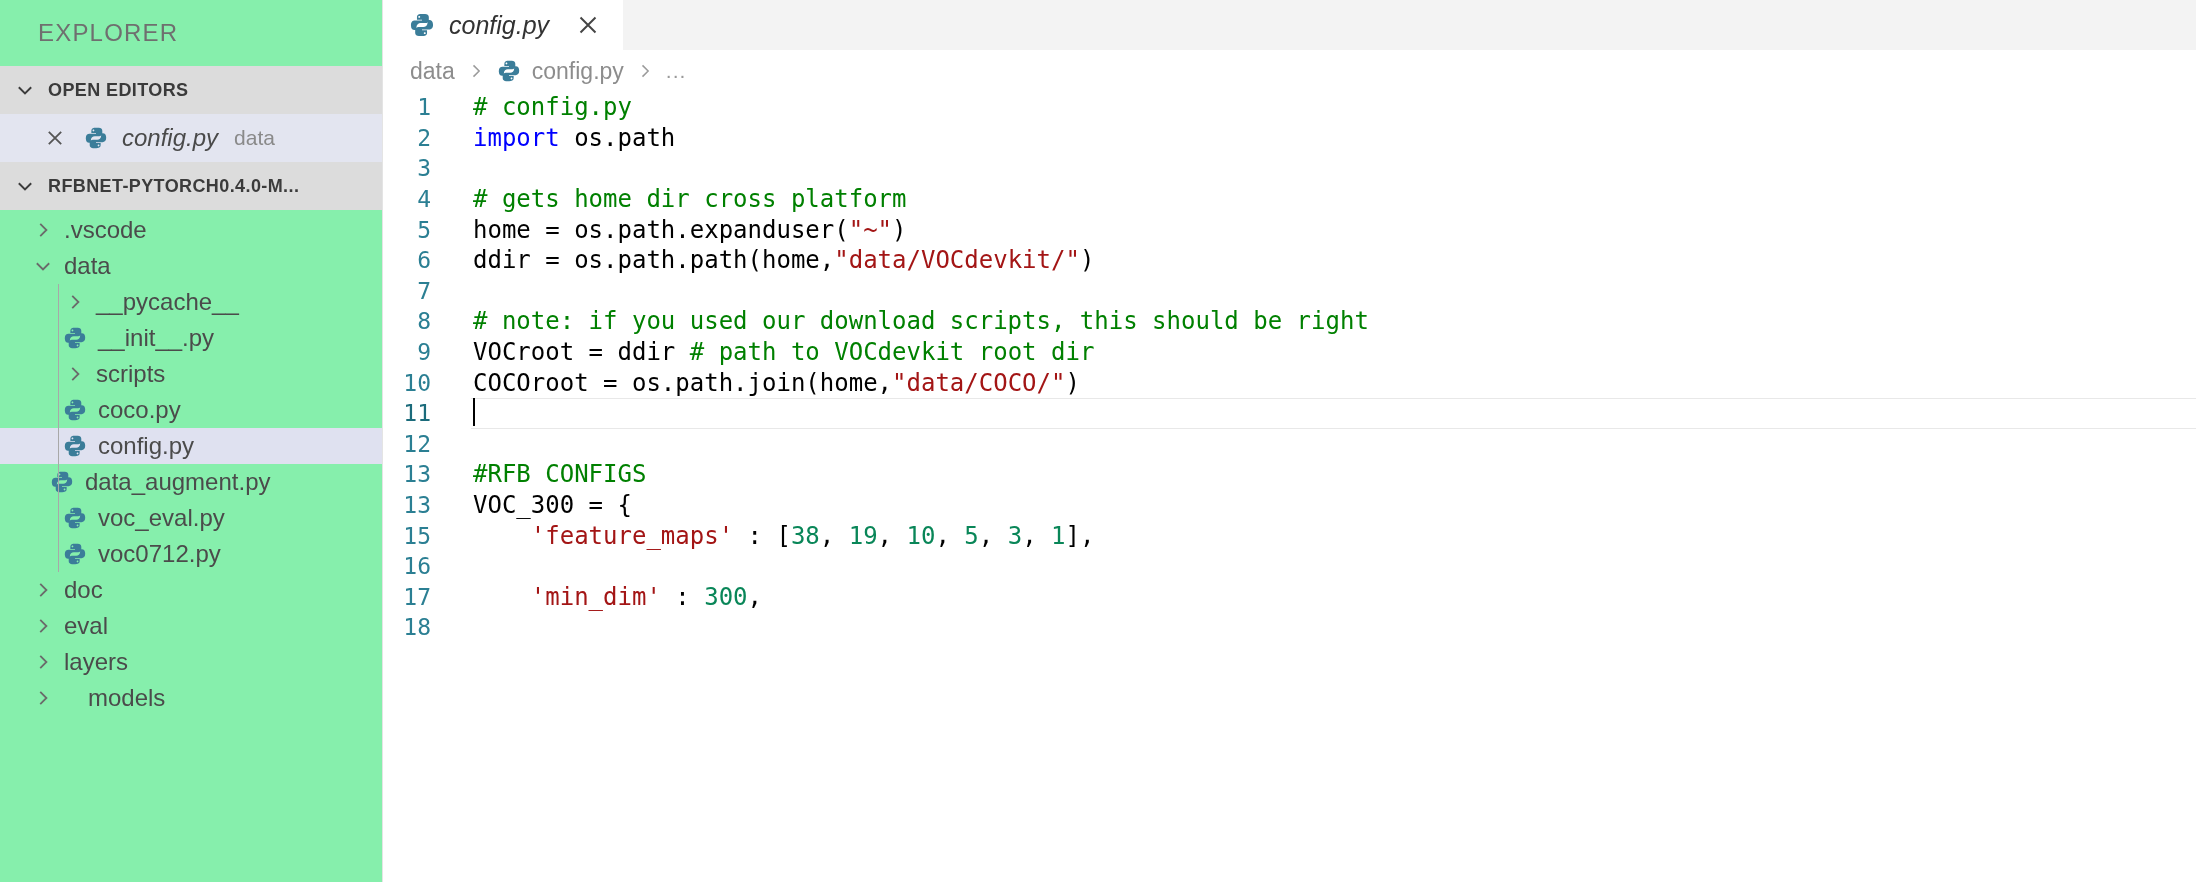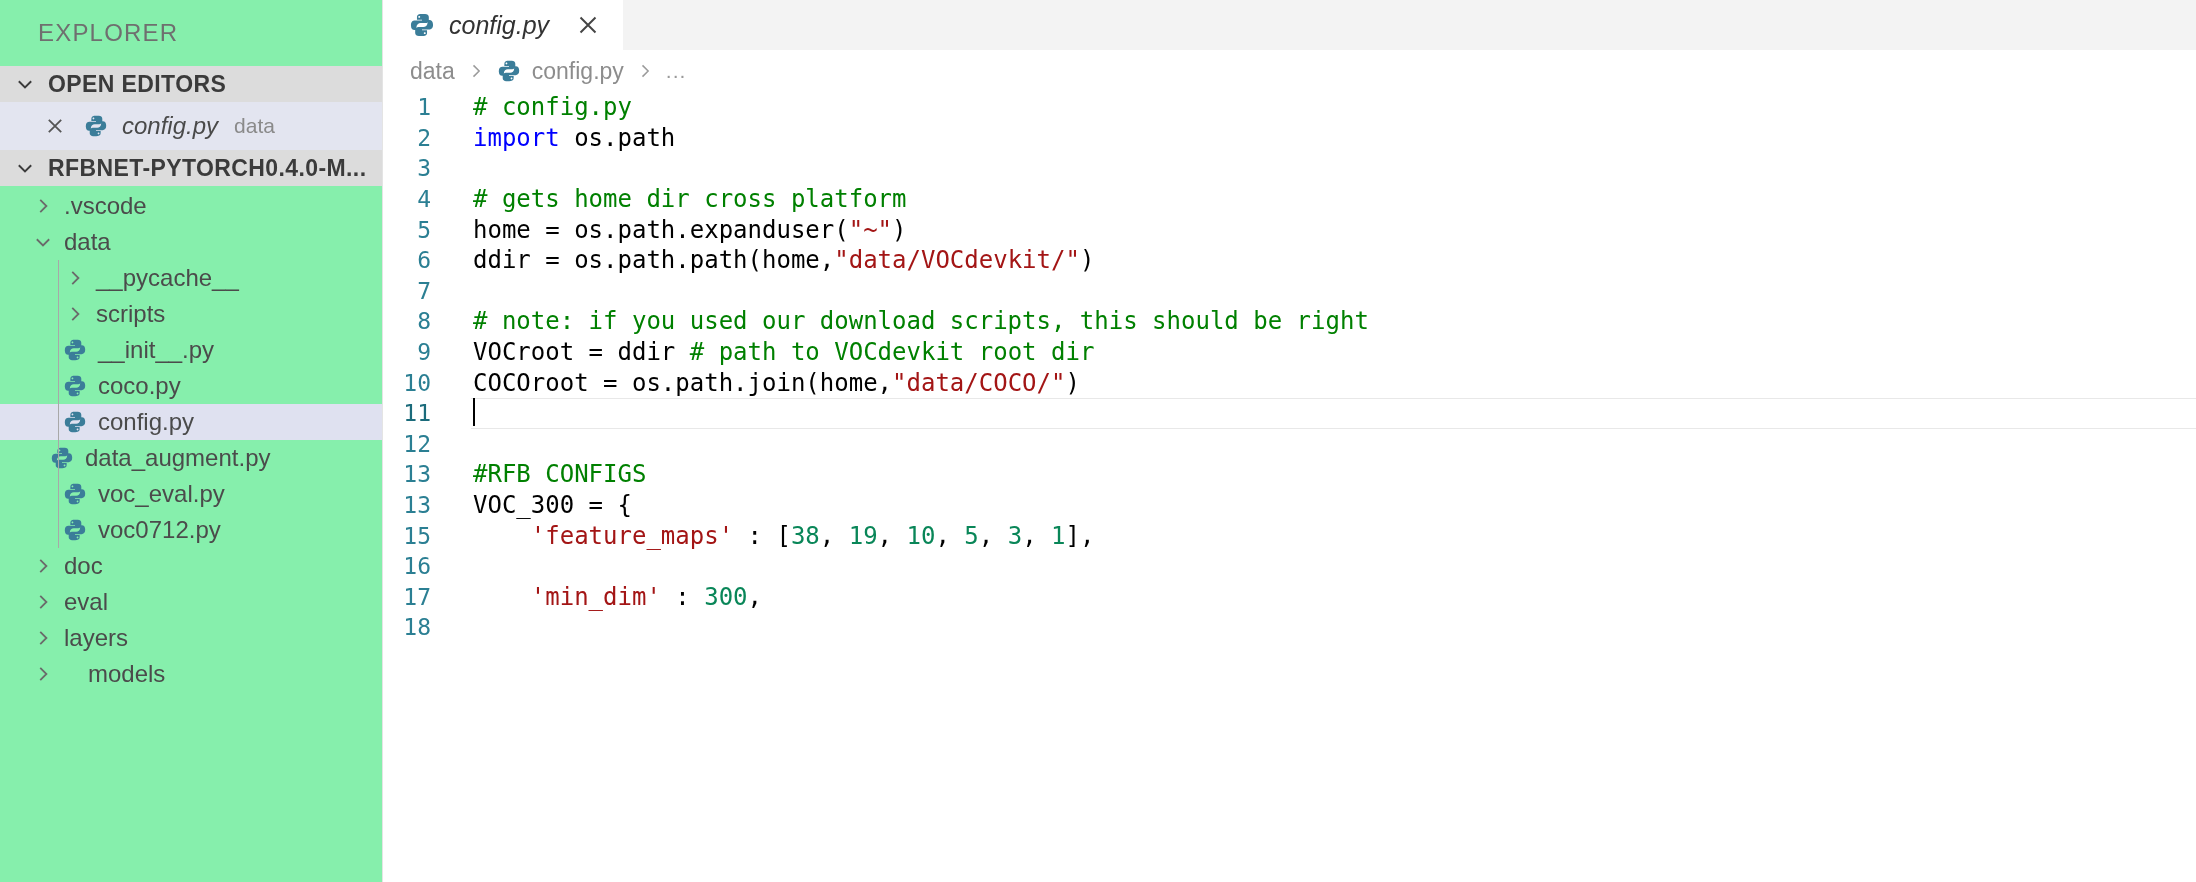--- a/index.html
+++ b/index.html
@@ -39,26 +39,26 @@
     line-height: 66px;
     padding-left: 38px;
     font-size: 24px;
     letter-spacing: 1.2px;
     color: #6f6f6f;
     font-weight: 400;
     white-space: nowrap;
   }
 
   .section-header {
-    height: 36px;
+    height: 48px;
     display: flex;
     align-items: center;
     background: #dcdcdc;
     color: #3b3b3b;
-    font-size: 23px;
+    font-size: 18px;
     font-weight: bold;
     letter-spacing: 0.4px;
     padding-left: 14px;
     white-space: nowrap;
     overflow: hidden;
   }
   .section-header .twisty { margin-right: 12px; display:flex; align-items:center; }
 
   .open-editor-row {
     height: 48px;
@@ -289,38 +289,38 @@
               <svg width="22" height="22" viewBox="0 0 16 16">
                 <path d="M6 3.5 L10.5 8 L6 12.5" fill="none" stroke="#6a6a6a" stroke-width="1.3"></path>
               </svg>
             </span>
             <span class="tree-label">__pycache__</span>
           </div>
         </div>
         <div class="tree-row">
           <div class="indent-guide" style="left: 58px;"></div>
           <div style="display: flex; align-items: center; padding-left: 62px;">
+            <span class="pyicon">
+              <svg width="24" height="24" viewBox="0 0 16 16">
+                <path d="M7.9 1.2c-1.6 0-3 .3-3 1.9v1.6h3.1v.5H3.6c-1.3 0-2.4.8-2.4 2.9s.9 3 2.2 3h1.2V9.3c0-1.4 1.2-2.5 2.6-2.5h2.9c1.2 0 2.1-.9 2.1-2.1V3.1c0-1.1-1-1.9-2.3-1.9H7.9zM6.3 2.4c.3 0 .6.3.6.6s-.3.6-.6.6-.6-.3-.6-.6.3-.6.6-.6z" fill="#3b7d99"></path>
+                <path d="M8.1 14.8c1.6 0 3-.3 3-1.9v-1.6H8v-.5h4.4c1.3 0 2.4-.8 2.4-2.9s-.9-3-2.2-3h-1.2v1.8c0 1.4-1.2 2.5-2.6 2.5H5.9c-1.2 0-2.1.9-2.1 2.1v1.6c0 1.1 1 1.9 2.3 1.9h2zm1.6-1.2c-.3 0-.6-.3-.6-.6s.3-.6.6-.6.6.3.6.6-.3.6-.6.6z" fill="#3b7d99"></path>
+              </svg>
+            </span>
+            <span class="tree-label">__init__.py</span>
+          </div>
+        </div>
+        <div class="tree-row">
+          <div class="indent-guide" style="left: 58px;"></div>
+          <div style="display: flex; align-items: center; padding-left: 62px;">
             <span class="chev">
               <svg width="22" height="22" viewBox="0 0 16 16">
                 <path d="M6 3.5 L10.5 8 L6 12.5" fill="none" stroke="#6a6a6a" stroke-width="1.3"></path>
               </svg>
             </span>
             <span class="tree-label">scripts</span>
-          </div>
-        </div>
-        <div class="tree-row">
-          <div class="indent-guide" style="left: 58px;"></div>
-          <div style="display: flex; align-items: center; padding-left: 62px;">
-            <span class="pyicon">
-              <svg width="24" height="24" viewBox="0 0 16 16">
-                <path d="M7.9 1.2c-1.6 0-3 .3-3 1.9v1.6h3.1v.5H3.6c-1.3 0-2.4.8-2.4 2.9s.9 3 2.2 3h1.2V9.3c0-1.4 1.2-2.5 2.6-2.5h2.9c1.2 0 2.1-.9 2.1-2.1V3.1c0-1.1-1-1.9-2.3-1.9H7.9zM6.3 2.4c.3 0 .6.3.6.6s-.3.6-.6.6-.6-.3-.6-.6.3-.6.6-.6z" fill="#3b7d99"></path>
-                <path d="M8.1 14.8c1.6 0 3-.3 3-1.9v-1.6H8v-.5h4.4c1.3 0 2.4-.8 2.4-2.9s-.9-3-2.2-3h-1.2v1.8c0 1.4-1.2 2.5-2.6 2.5H5.9c-1.2 0-2.1.9-2.1 2.1v1.6c0 1.1 1 1.9 2.3 1.9h2zm1.6-1.2c-.3 0-.6-.3-.6-.6s.3-.6.6-.6.6.3.6.6-.3.6-.6.6z" fill="#3b7d99"></path>
-              </svg>
-            </span>
-            <span class="tree-label">__init__.py</span>
           </div>
         </div>
         <div class="tree-row">
           <div class="indent-guide" style="left: 58px;"></div>
           <div style="display: flex; align-items: center; padding-left: 62px;">
             <span class="pyicon">
               <svg width="24" height="24" viewBox="0 0 16 16">
                 <path d="M7.9 1.2c-1.6 0-3 .3-3 1.9v1.6h3.1v.5H3.6c-1.3 0-2.4.8-2.4 2.9s.9 3 2.2 3h1.2V9.3c0-1.4 1.2-2.5 2.6-2.5h2.9c1.2 0 2.1-.9 2.1-2.1V3.1c0-1.1-1-1.9-2.3-1.9H7.9zM6.3 2.4c.3 0 .6.3.6.6s-.3.6-.6.6-.6-.3-.6-.6.3-.6.6-.6z" fill="#3b7d99"></path>
                 <path d="M8.1 14.8c1.6 0 3-.3 3-1.9v-1.6H8v-.5h4.4c1.3 0 2.4-.8 2.4-2.9s-.9-3-2.2-3h-1.2v1.8c0 1.4-1.2 2.5-2.6 2.5H5.9c-1.2 0-2.1.9-2.1 2.1v1.6c0 1.1 1 1.9 2.3 1.9h2zm1.6-1.2c-.3 0-.6-.3-.6-.6s.3-.6.6-.6.6.3.6.6-.3.6-.6.6z" fill="#3b7d99"></path>
               </svg>

